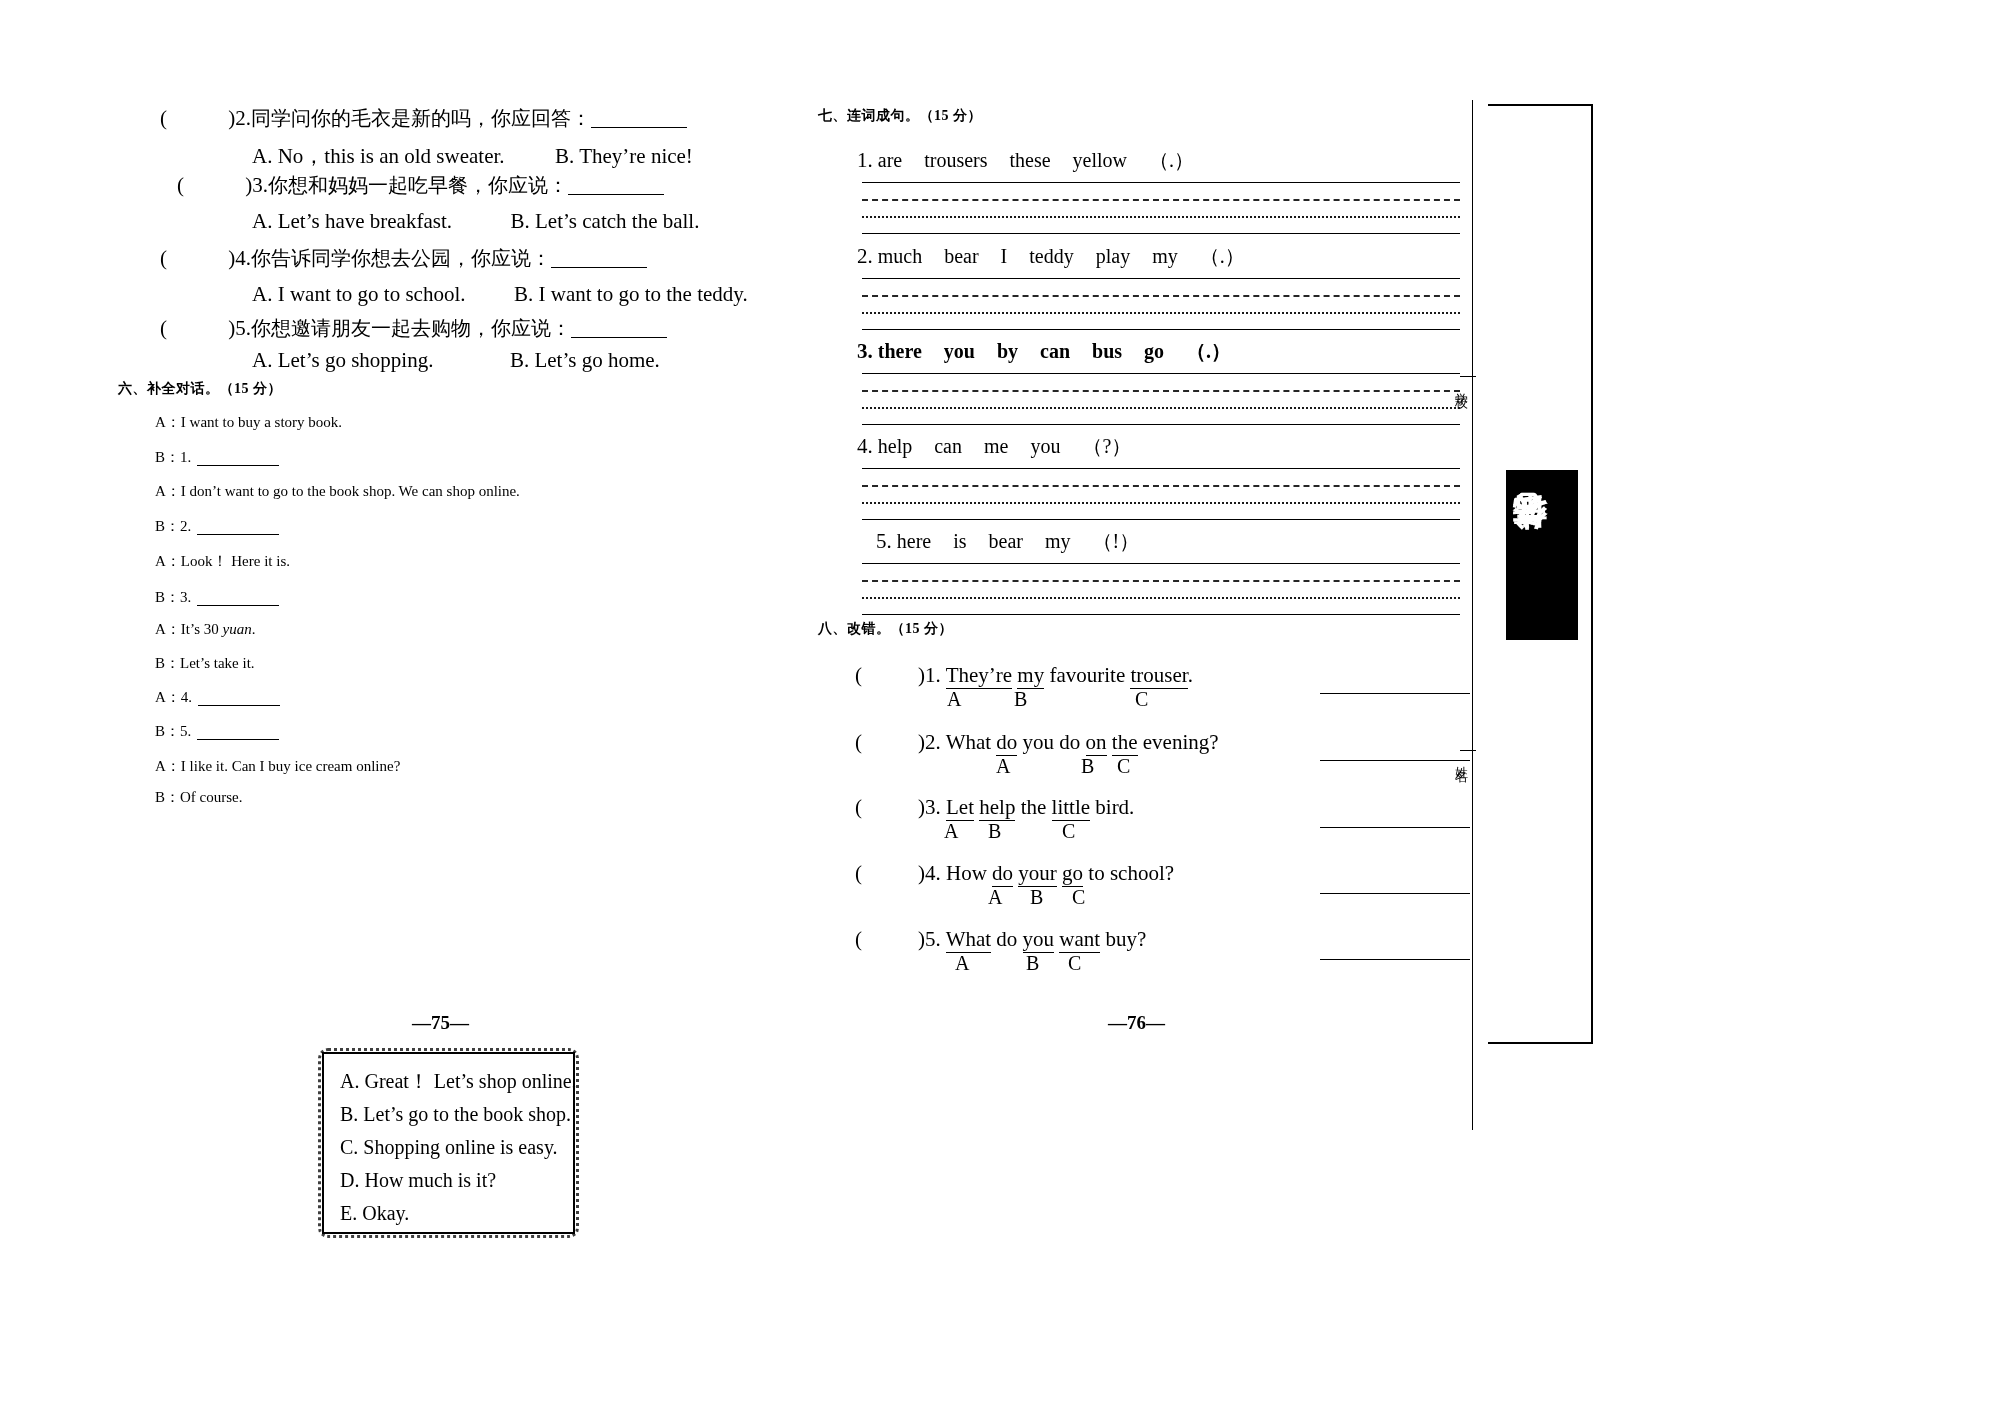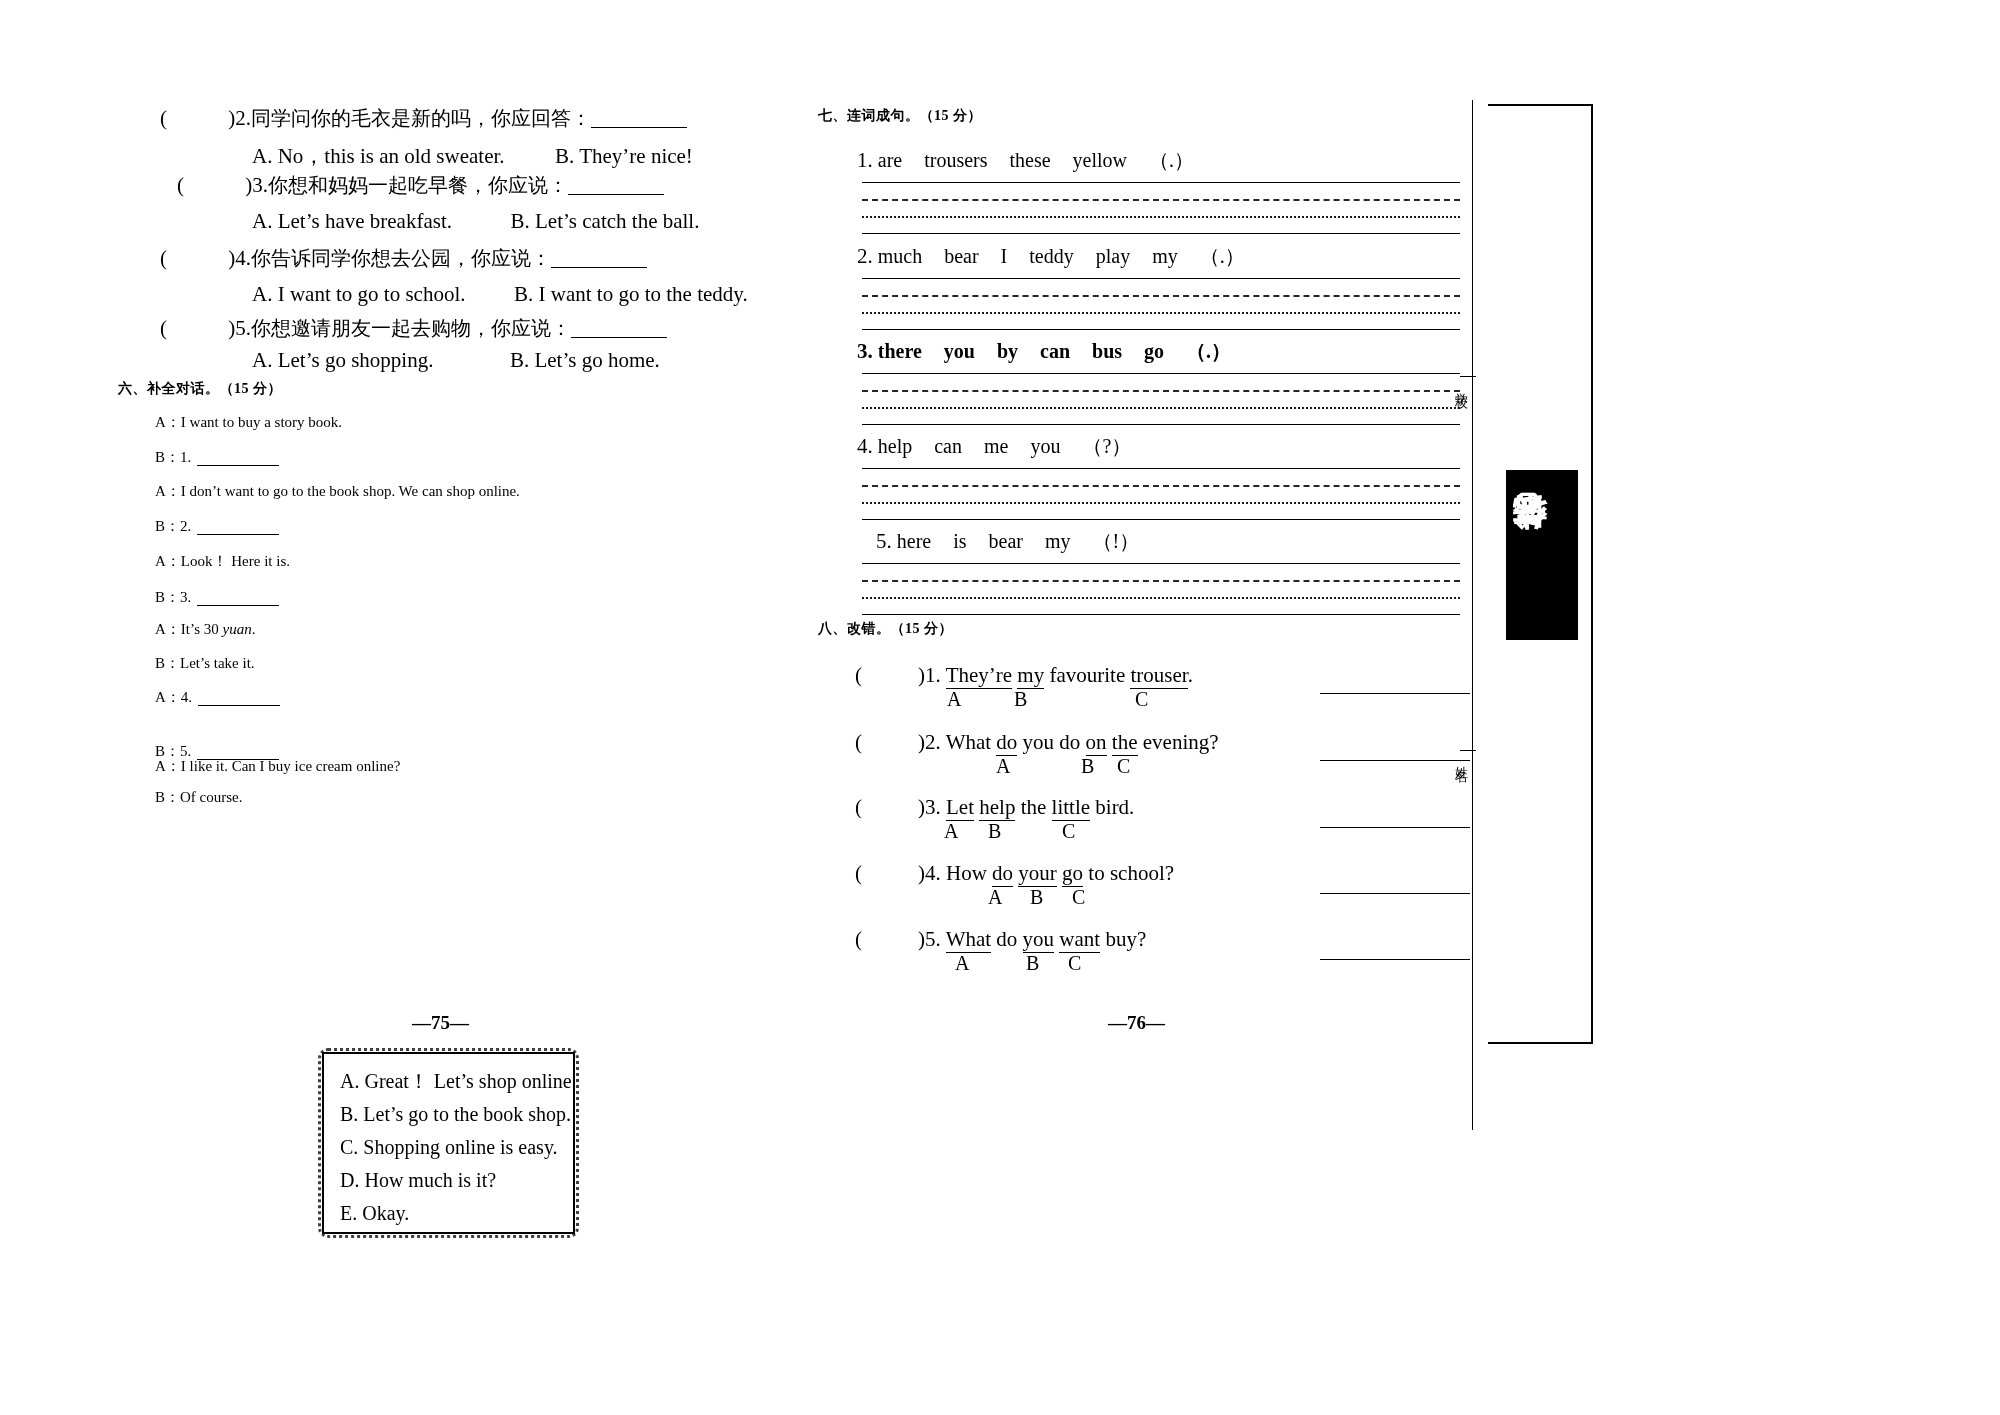--- a/index.html
+++ b/index.html
@@ -185,21 +185,21 @@
     </div>
     <div class="dlg" style="left:155px; top:620px;">
       <span>A：</span><span>It’s 30 </span><span class="ital">yuan</span><span>.</span>
     </div>
     <div class="dlg" style="left:155px; top:654px;">
       <span>B：</span><span>Let’s take it.</span>
     </div>
     <div class="dlg" style="left:155px; top:688px;">
       <span>A：</span><span>4.</span><span class="blank-d"></span>
     </div>
-    <div class="dlg" style="left:155px; top:722px;margin-top:20px;">
+    <div class="dlg" style="left:155px; top:722px;">
       <span>B：</span><span>5.</span><span class="blank-d"></span>
     </div>
     <div class="dlg" style="left:155px; top:757px;">
       <span>A：</span><span>I like it. Can I buy ice cream online?</span>
     </div>
     <div class="dlg" style="left:155px; top:788px;">
       <span>B：</span><span>Of course.</span>
     </div>
 
     <div class="opt-box">

